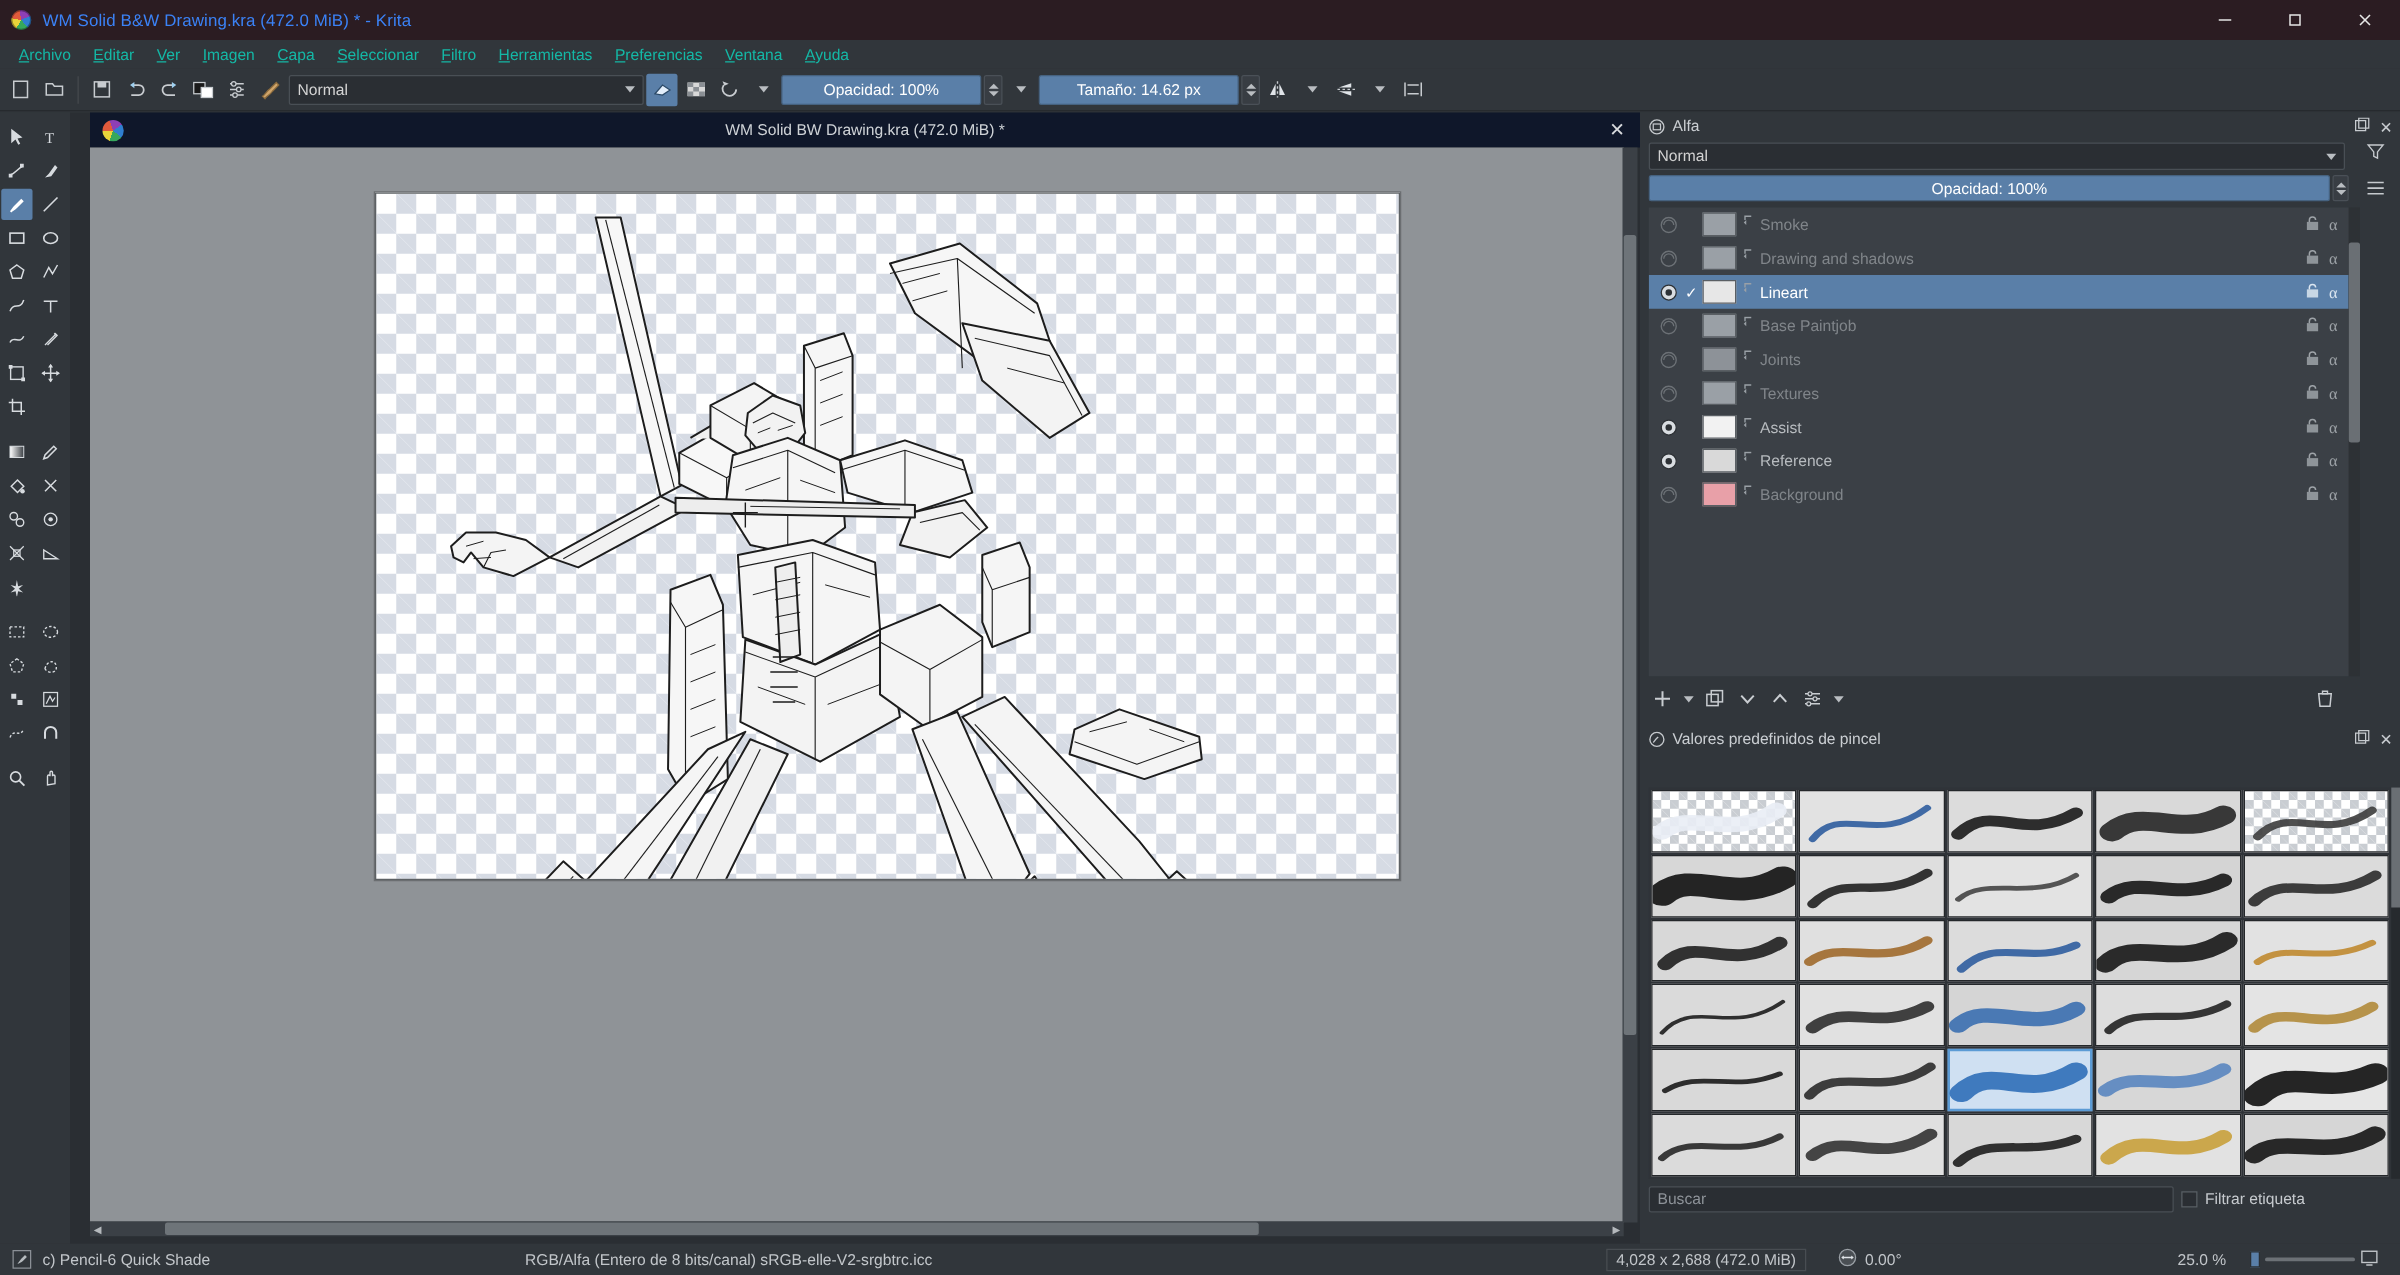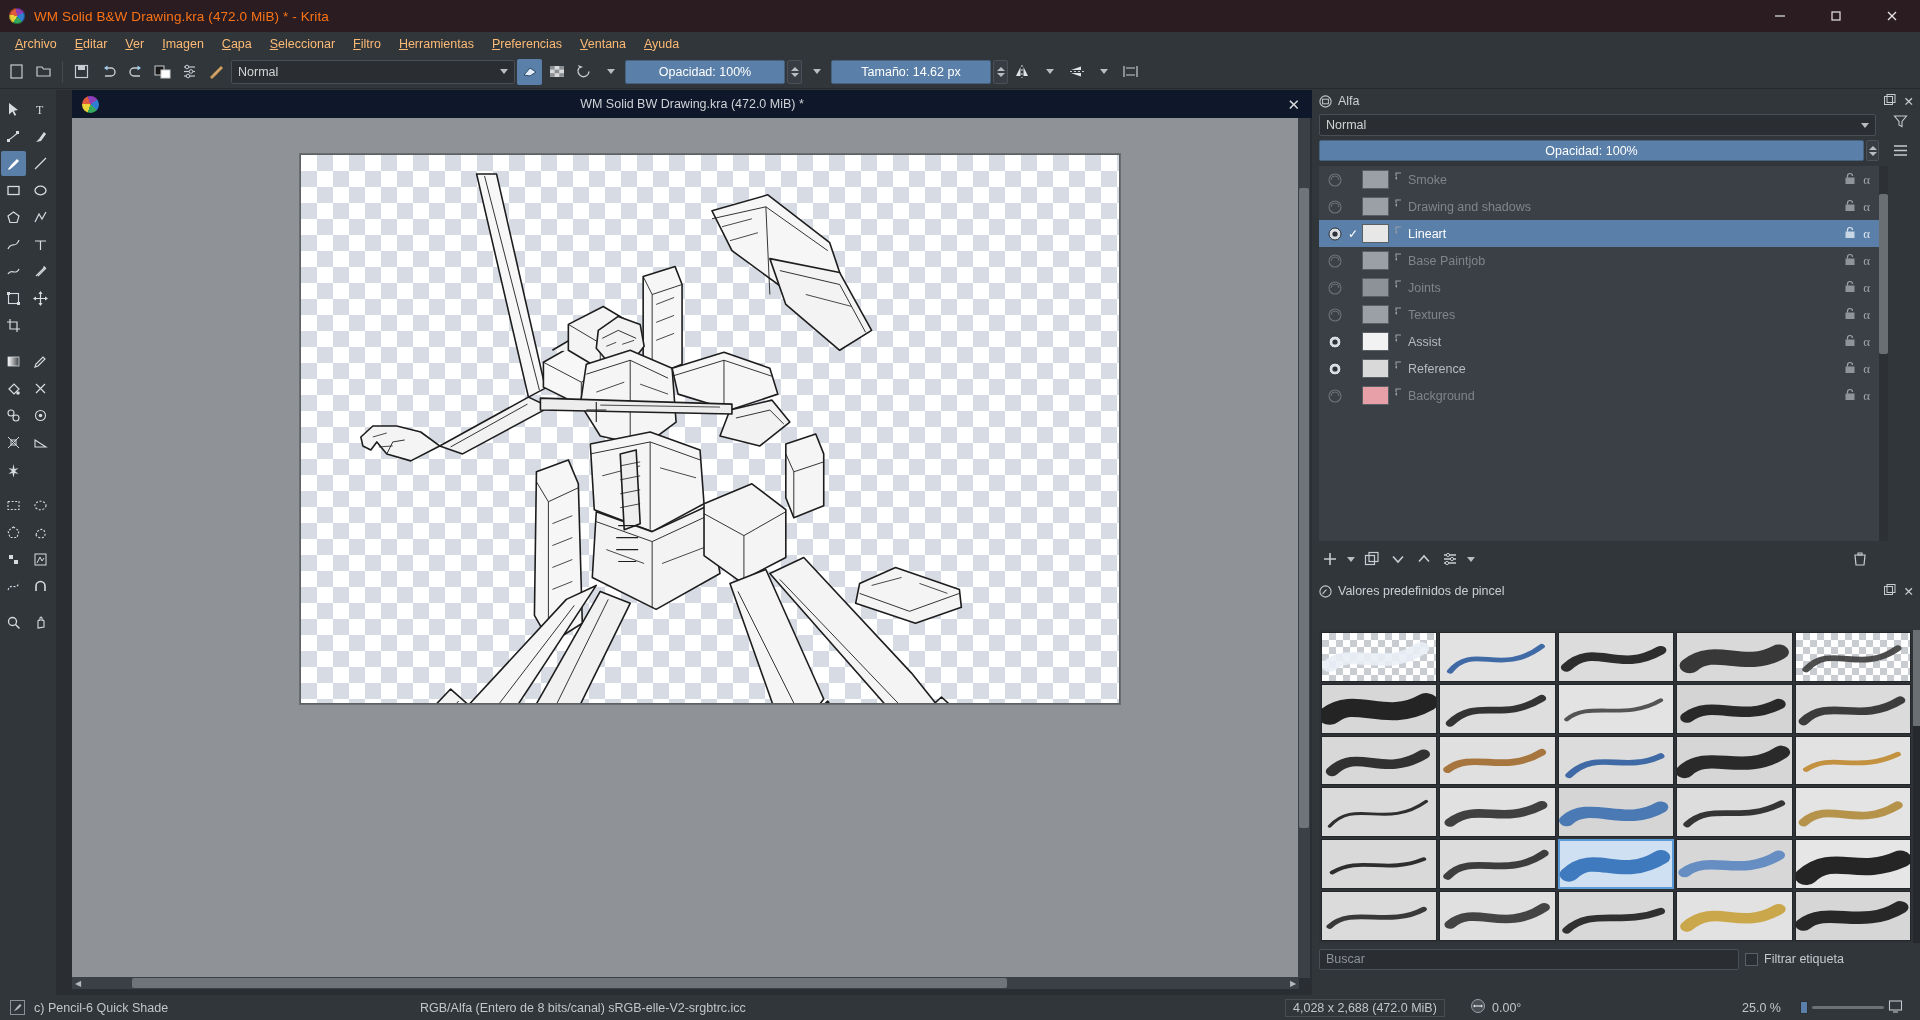--- a/index.html
+++ b/index.html
@@ -21,40 +21,40 @@
   #titlebar .app-icon {
     width: 16px; height: 16px; margin-left: 9px; margin-right: 9px;
     border-radius: 50%;
     background:
       conic-gradient(from 210deg, #e8d43a 0deg 70deg, #e05a3c 70deg 140deg,
                      #8e3fb5 140deg 215deg, #2f7fd0 215deg 290deg, #36a85c 290deg 360deg);
     box-shadow: inset 0 0 0 1px rgba(0,0,0,.35);
     flex: none;
   }
   #titlebar .title-text {
-    color: #f97316; font-size: 13.5px; letter-spacing: .1px;
+    color: #3b82f6; font-size: 13.5px; letter-spacing: .1px;
     white-space: nowrap;
   }
   #titlebar .win-btns {
     margin-left: auto; display: flex; height: 32px;
   }
   #titlebar .win-btn {
     width: 56px; height: 32px; display: flex; align-items: center; justify-content: center;
     color: #e6e6e6; font-size: 15px; line-height: 1;
   }
   #titlebar .win-btn svg { display: block; }
 
   
   #menubar {
     position: absolute; left: 0; top: 32px; width: 1920px; height: 23px;
     background: #31363b;
     display: flex; align-items: center; padding-left: 6px;
   }
   #menubar .menu-item {
-    color: #fdba74; font-size: 12.5px; padding: 3px 9px; white-space: nowrap;
+    color: #14b8a6; font-size: 12.5px; padding: 3px 9px; white-space: nowrap;
     position: relative;
   }
   #menubar .menu-item .ul { text-decoration: underline; }
 
   
   #toolbar {
     position: absolute; left: 0; top: 55px; width: 1920px; height: 34px;
     background: #31363b;
     display: flex; align-items: center; gap: 2px; padding: 0 4px;
     border-bottom: 1px solid #262a2e;

